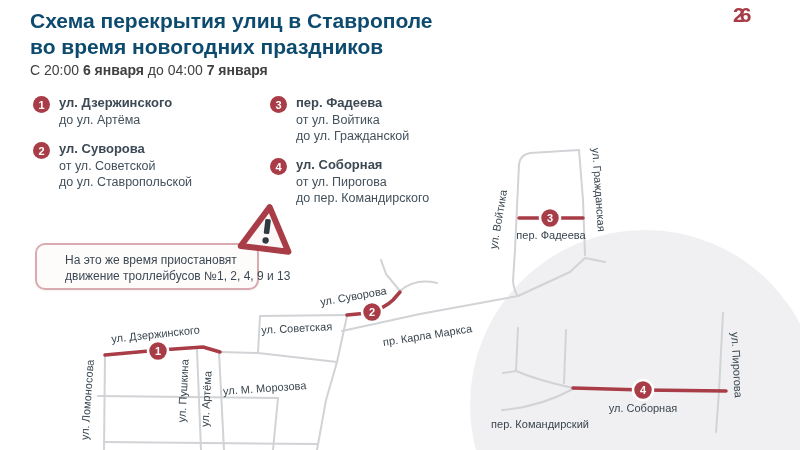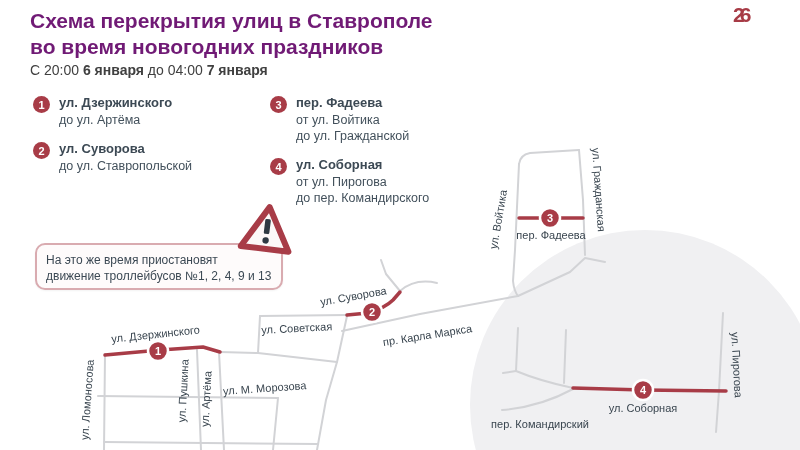--- a/index.html
+++ b/index.html
@@ -2,42 +2,42 @@
 <html><head>
 <meta charset="utf-8">
 <style>
   html,body{margin:0;padding:0;}
   body{width:800px;height:450px;overflow:hidden;background:#ffffff;
        font-family:"Liberation Sans",sans-serif;position:relative;}
   .page{position:absolute;inset:0;width:800px;height:450px;background:#fff;}
 
   
   .title{position:absolute;left:30px;top:8px;font-size:21px;font-weight:700;
-         color:#701a75;line-height:25.5px;}
+         color:#0c4a6e;line-height:25.5px;}
   .logo{position:absolute;left:733px;top:3px;font-size:21px;font-weight:700;
         color:#a73b46;letter-spacing:-5px;}
   .schedule{position:absolute;left:30px;top:62px;font-size:14px;color:#404040;}
   .schedule b{font-weight:700;}
 
   
   .legend-col{position:absolute;top:95px;width:225px;}
   .legend-col.c1{left:33px;}
   .legend-col.c2{left:270px;}
   .legend-item{display:flex;gap:9px;margin-bottom:13px;}
   .num-badge{flex:0 0 auto;width:17px;height:17px;border-radius:50%;
              background:#a83c47;color:#fff;font-size:11px;font-weight:700;
              display:flex;align-items:center;justify-content:center;margin-top:1px;}
   .li-text{font-size:12.5px;color:#42505b;line-height:16px;}
   .li-title{font-size:13px;font-weight:700;color:#3c4954;margin-bottom:1px;}
 
   
-  .warn-box{position:absolute;left:35px;top:243px;width:248px;height:47px;
+  .warn-box{position:absolute;left:35px;top:243px;width:224px;height:47px;
             box-sizing:border-box;border:2px solid #d9abb0;border-radius:10px;
             background:#fefbfb;box-shadow:0 1px 2px rgba(0,0,0,.05);
-            padding:7px 9px;font-size:12px;line-height:16px;color:#3c4954;
+            padding:7px 28px;font-size:12px;line-height:16px;color:#3c4954;
             white-space:nowrap;z-index:2;}
   .warn-box b{font-weight:400;margin-top:20px;}
   .warn-tri{position:absolute;left:236px;top:199px;z-index:3;transform:rotate(7deg);}
 
   
   .map{position:absolute;inset:0;z-index:1;}
   .road{stroke:#d2d3d6;stroke-width:2;fill:none;stroke-linecap:round;stroke-linejoin:round;}
   .closed{stroke:#a83c47;stroke-width:3.5;fill:none;stroke-linecap:round;stroke-linejoin:round;}
   .zone{fill:#f0f0f2;}
   .mlabel{font-family:"Liberation Sans",sans-serif;font-size:11px;font-weight:500;
@@ -137,20 +137,21 @@
       <div class="num-badge">1</div>
       <div class="li-text">
         <div class="li-title">ул. Дзержинского</div>
         <div>до ул. Артёма</div>
       </div>
     </div>
     <div class="legend-item">
       <div class="num-badge">2</div>
       <div class="li-text">
         <div class="li-title">ул. Суворова</div>
+        <div>от ул. Советской</div>
         <div>до ул. Ставропольской</div>
       </div>
     </div>
   </div>
 
   <div class="legend-col c2">
     <div class="legend-item">
       <div class="num-badge">3</div>
       <div class="li-text">
         <div class="li-title">пер. Фадеева</div>

